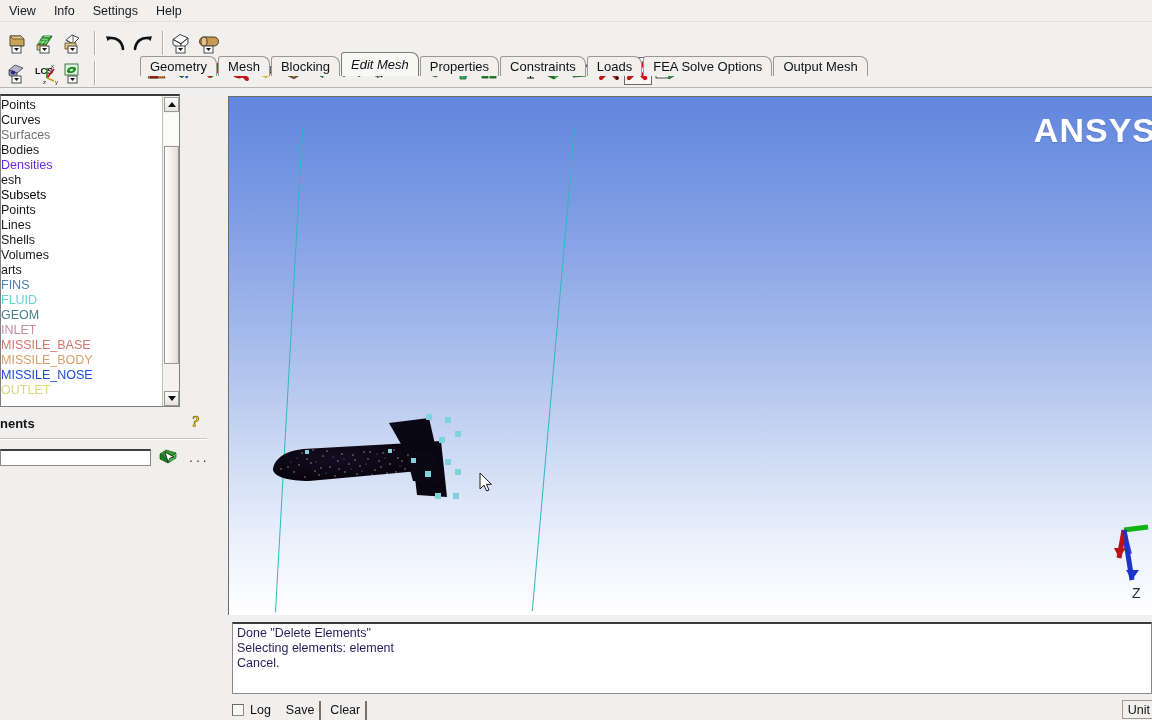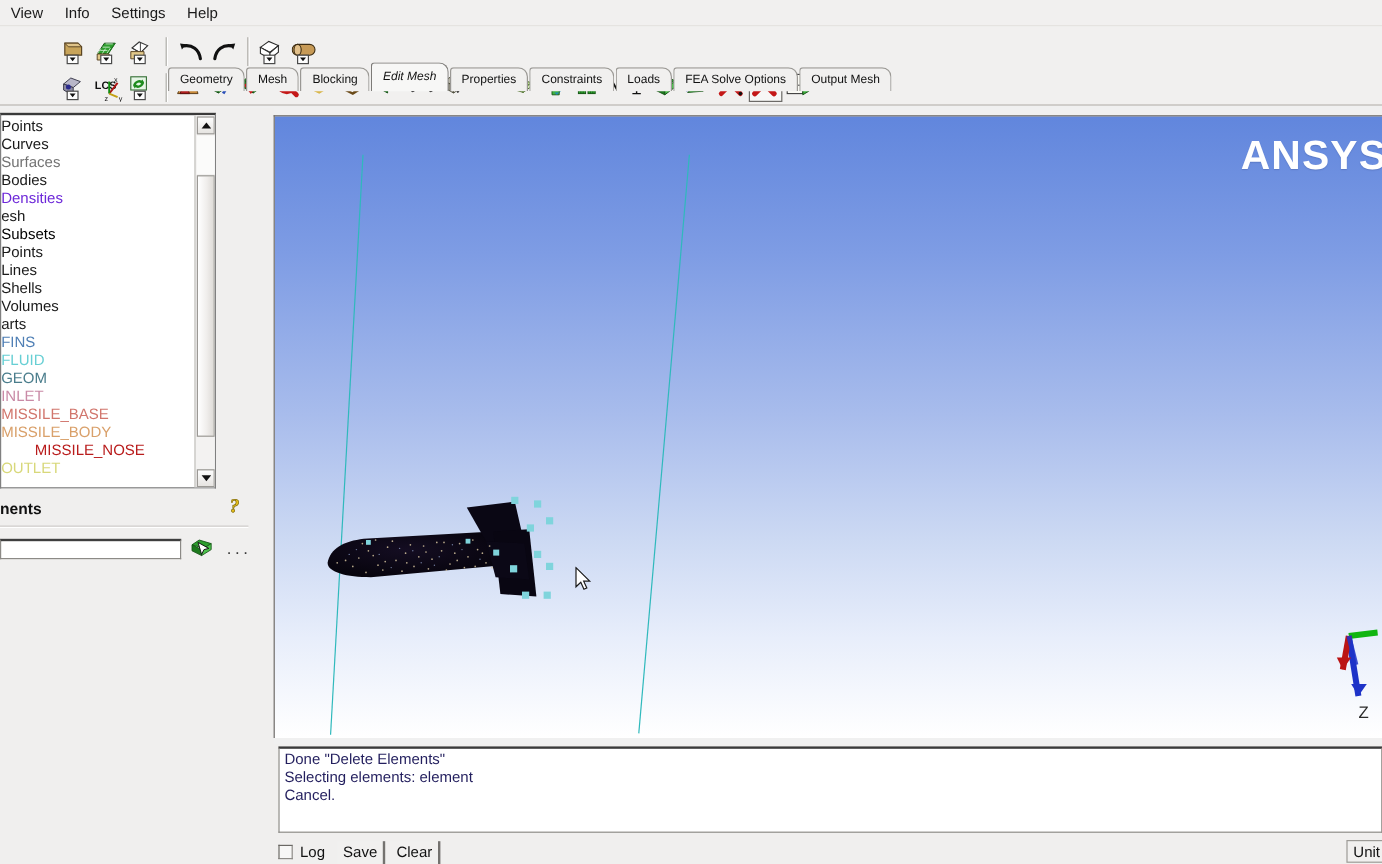--- a/index.html
+++ b/index.html
@@ -26,42 +26,42 @@
     font-family: "Liberation Sans", sans-serif; cursor: default;
     white-space: nowrap;
   }
 
   
   #toolbar-area {
     position: absolute; left: 0; top: 22px; width: 1152px; height: 66px;
     background: #f1f0ef;
     border-bottom: 1px solid #b9b6b1;
   }
-  .tb-row { position: absolute; left: 0; width: 1152px; display: flex; align-items: center; padding-left: 44px; }
+  .tb-row { position: absolute; left: 0; width: 1152px; display: flex; align-items: center; }
   #tb-row1 { top: 6px; height: 30px; }
   #tb-row2 { top: 36px; height: 30px; }
 
   .icon-btn {
     width: 26px; height: 26px; margin: 0 1px;
     display: flex; align-items: center; justify-content: center;
     position: relative; cursor: default;
   }
   .sep { width: 2px; height: 24px; border-left: 1px solid #b0aeaa; border-right: 1px solid #fff; margin: 0 5px; }
 
   
   #tabstrip {
     position: absolute; left: 140px; top: 30px; height: 24px;
     display: flex; align-items: flex-end;
   }
   .tab {
     height: 20px; padding: 2px 9px 2px 9px; margin-right: 1px;
     background: #f1f0ef;
     border: 1px solid #9a9894; border-bottom: none;
     border-radius: 3px 8px 0 0;
-    font-size: 10px; color: #111; white-space: nowrap;
+    font-size: 13px; color: #111; white-space: nowrap;
     display: flex; align-items: center; cursor: default;
     font-family: "Liberation Sans", sans-serif;
   }
   .tab.active {
     height: 24px; background: #f7f7f6; font-style: italic;
     border-color: #7d7b78; position: relative; z-index: 3;
     box-shadow: 0 0 0 0 #fff;
   }
 
   
@@ -506,21 +506,21 @@
           <div class="tree-item" style="color: rgb(26, 26, 26);">Lines</div>
           <div class="tree-item" style="color: rgb(26, 26, 26);">Shells</div>
           <div class="tree-item" style="color: rgb(26, 26, 26);">Volumes</div>
           <div class="tree-item" style="color: rgb(26, 26, 26);">arts</div>
           <div class="tree-item" style="color: rgb(79, 127, 181);">FINS</div>
           <div class="tree-item" style="color: rgb(103, 207, 212);">FLUID</div>
           <div class="tree-item" style="color: rgb(74, 125, 140);">GEOM</div>
           <div class="tree-item" style="color: rgb(201, 138, 166);">INLET</div>
           <div class="tree-item" style="color: rgb(209, 118, 109);">MISSILE_BASE</div>
           <div class="tree-item" style="color: rgb(217, 160, 106);">MISSILE_BODY</div>
-          <div class="tree-item" style="color: #b91c1c; padding-left: 28px;">MISSILE_NOSE</div>
+          <div class="tree-item" style="color: #1d4ed8;">MISSILE_NOSE</div>
           <div class="tree-item" style="color: rgb(216, 216, 122);">OUTLET</div>
         </div>
 
       <div id="tree-scroll">
         <div id="sb-track-top"></div>
         <div class="sb-arrow" id="sb-up">
           <span class="sb-tri up"></span>
         </div>
         <div id="sb-thumb"></div>
         <div class="sb-arrow" id="sb-down">

